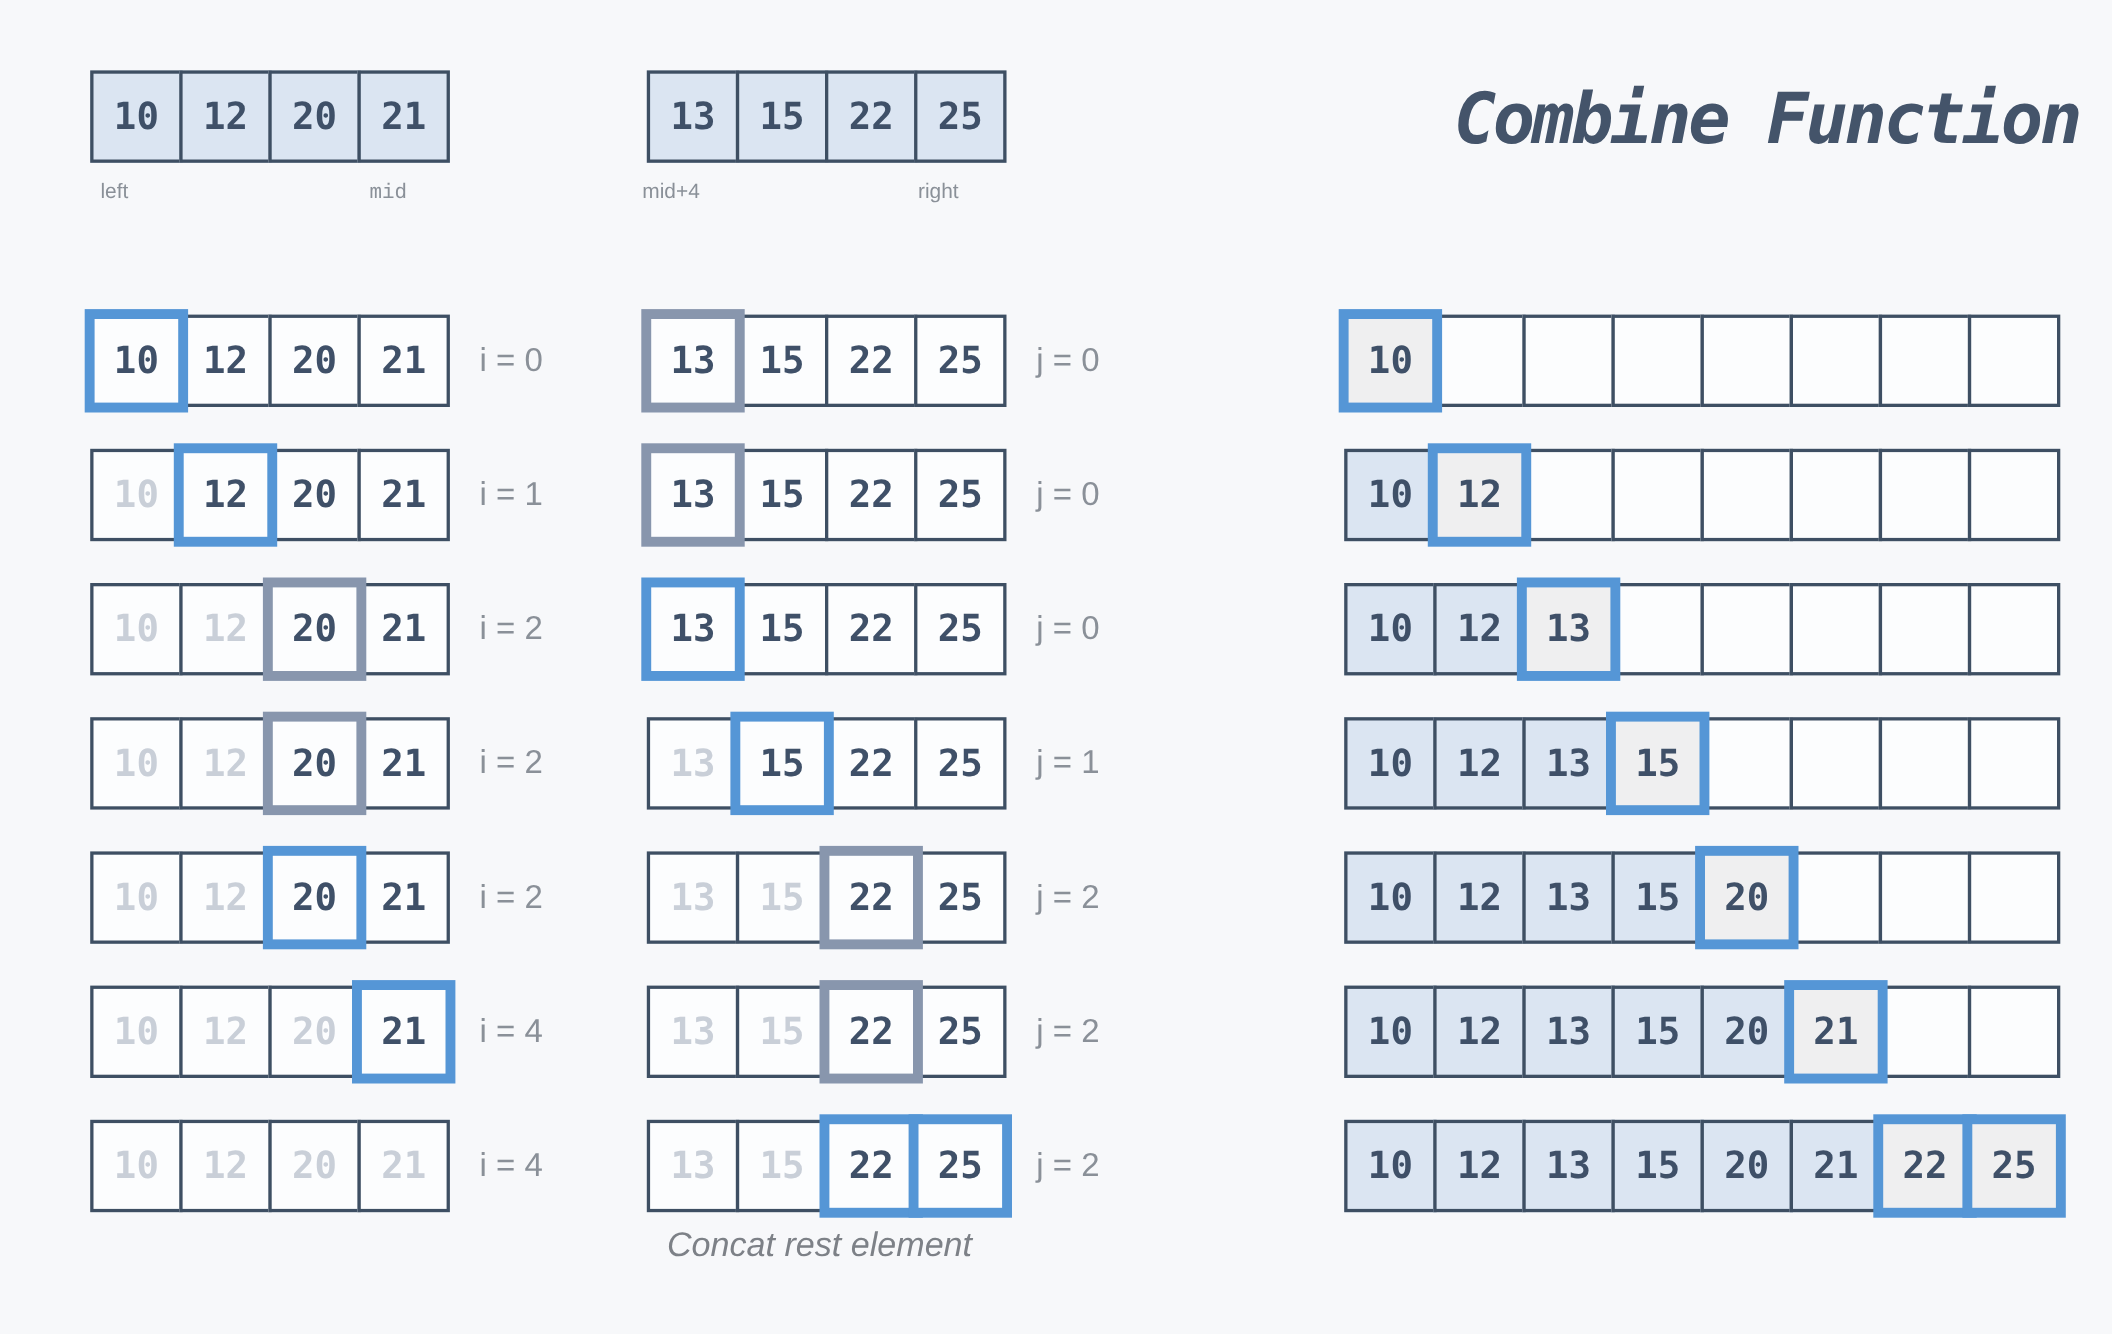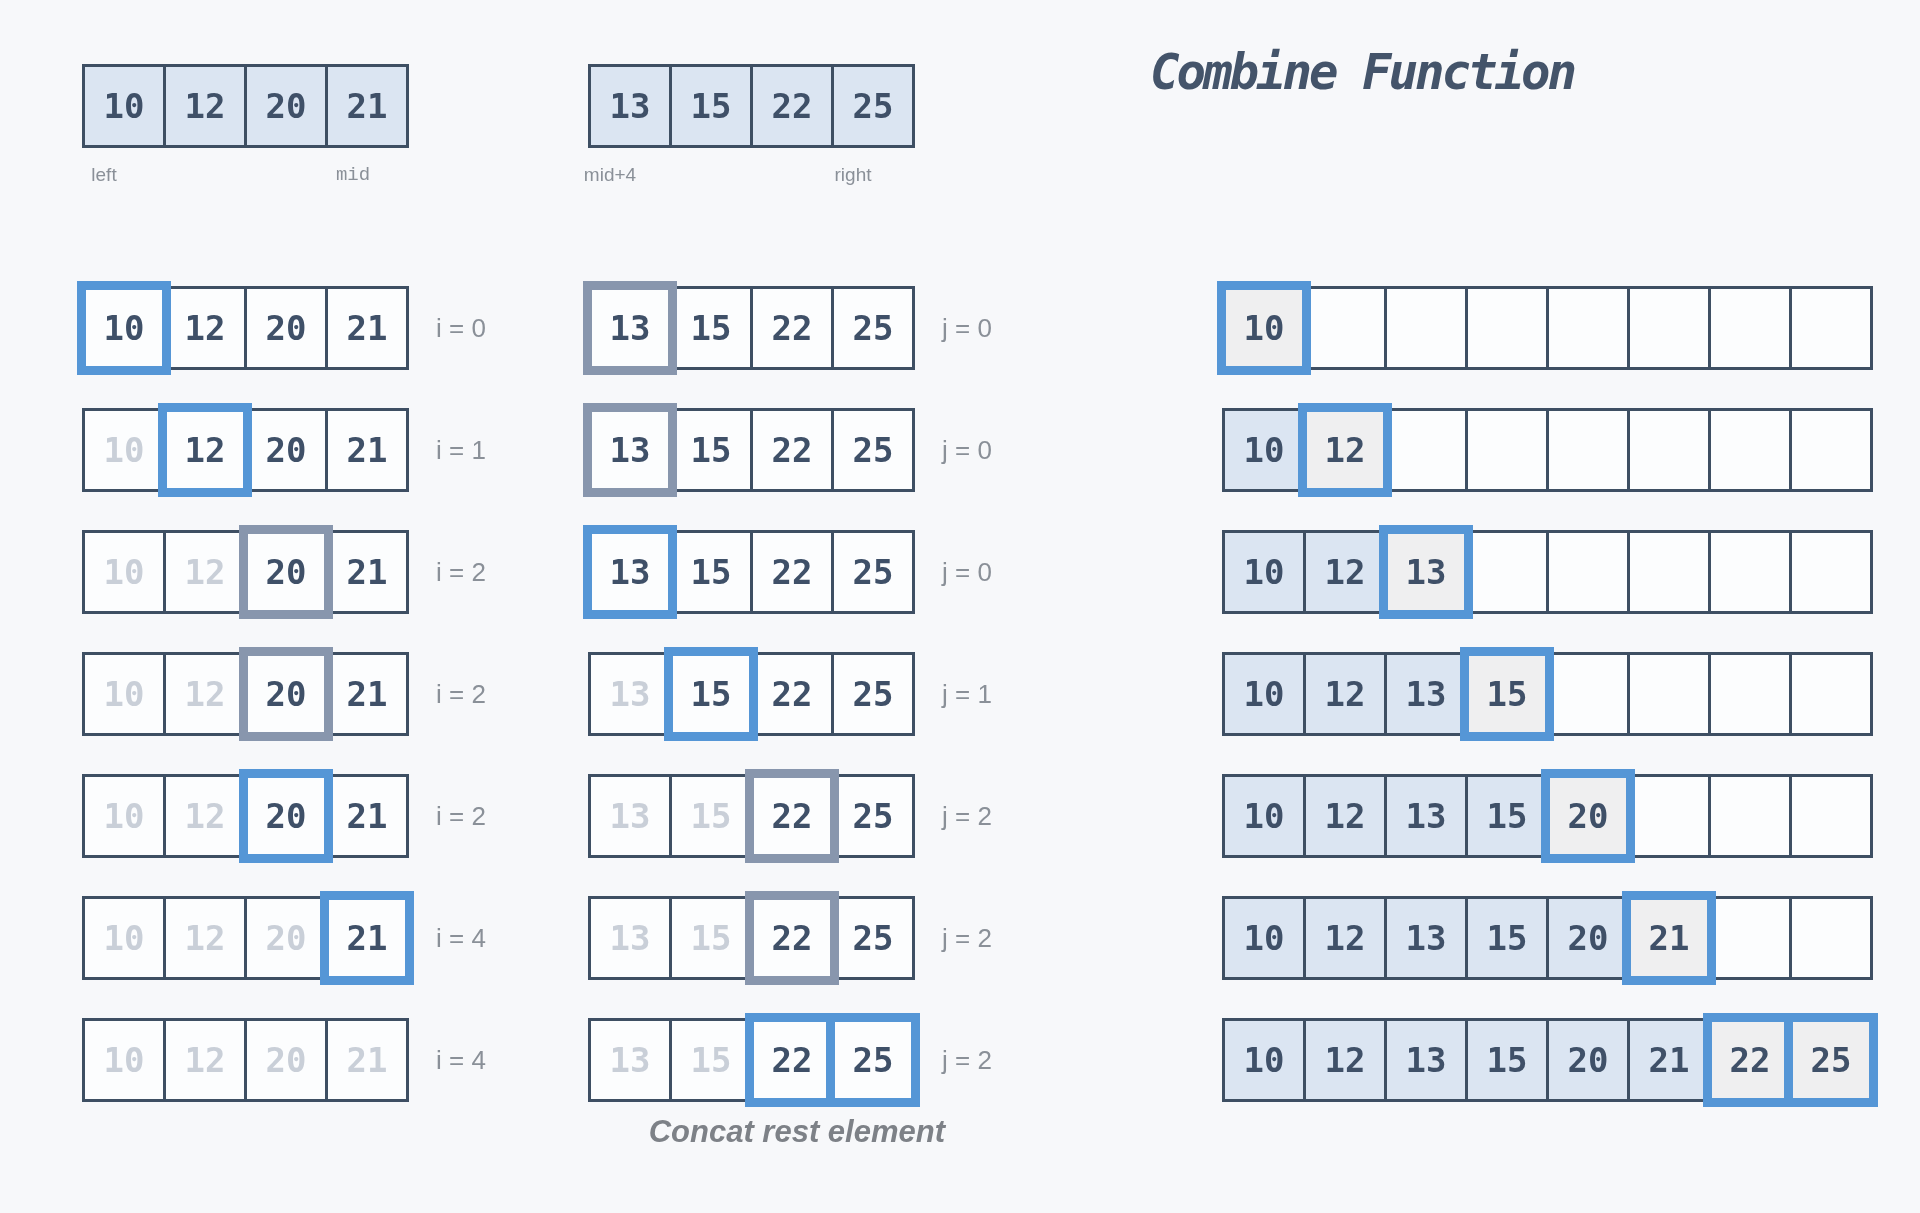--- a/index.html
+++ b/index.html
@@ -18,30 +18,30 @@
     display:flex;align-items:center;justify-content:center;
     font-family:"DejaVu Sans Mono",monospace;font-size:34px;font-weight:bold;
     color:var(--dark,#3f5068);
   }
   .cell:first-child{margin-left:0;}
   .src{background:var(--srcfill,#dbe5f2);}
   .placed{background:var(--placedfill,#efeff0);}
   .faded{color:var(--faded,#c9cfd8);}
   .hl-blue{outline:9px solid var(--blue,#5596d6);outline-offset:-4px;position:relative;z-index:2;}
   .hl-gray{outline:9px solid var(--gray,#8896ad);outline-offset:-4px;position:relative;z-index:2;}
-  .rowlabel{margin-left:27px;font-size:26px;color:var(--label,#8a9098);white-space:nowrap;}
+  .rowlabel{margin-left:27px;font-size:30px;color:var(--label,#8a9098);white-space:nowrap;}
   .toplabel{position:absolute;width:84px;text-align:center;font-size:19px;color:var(--label,#8a9098);white-space:nowrap;}
   .title{
-    position:absolute;left:1150px;top:44px;width:740px;text-align:left;
+    position:absolute;left:1150px;top:72px;width:740px;text-align:right;
     font-family:"DejaVu Sans Mono",monospace;font-style:italic;font-weight:bold;
-    font-size:49px;letter-spacing:-3px;color:var(--titlec,#44546a);white-space:nowrap;
+    font-size:64px;letter-spacing:-3px;color:var(--titlec,#44546a);white-space:nowrap;
   }
   .footnote{
-    position:absolute;left:545px;top:1114px;width:400px;text-align:right;
-    font-style:italic;font-size:31px;color:var(--notec,#7d8187);white-space:nowrap;font-weight:bold;
+    position:absolute;left:545px;top:1114px;width:400px;text-align:center;
+    font-style:italic;font-size:31px;color:var(--notec,#7d8187);white-space:nowrap;
   }
 </style>
 </head>
 <body style="--bg: #f7f8fa; --border: #3e4f63; --cellfill: #fcfdfe; --srcfill: #dbe5f2; --placedfill: #efeff0; --blue: #5596d6; --gray: #8896ad; --dark: #3f5068; --faded: #c9cfd8; --label: #8a9098; --notec: #7d8187; --titlec: #44546a;">
 
 <div>
 
   <div class="title">Combine Function</div>
 
   <div id="top-left" class="abs row" style="left:62px;top:64px;">

